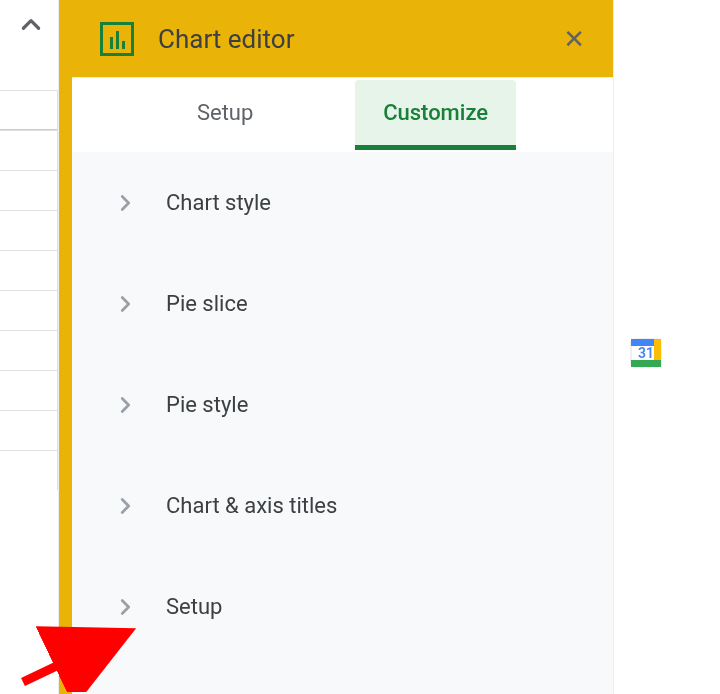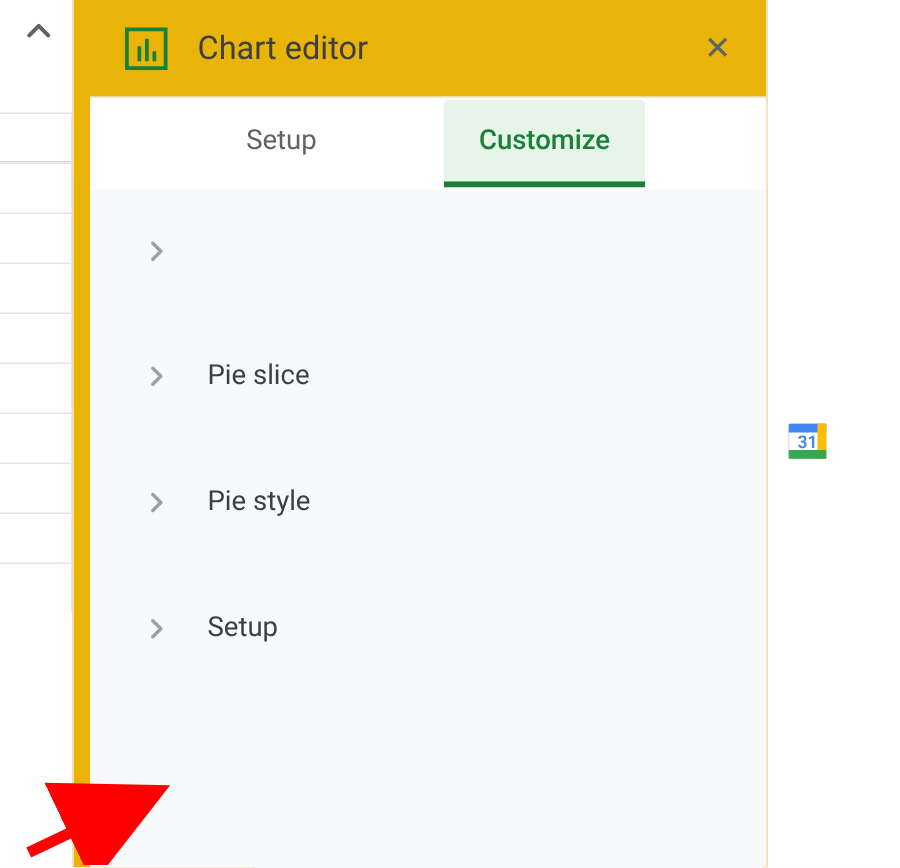--- a/index.html
+++ b/index.html
@@ -193,32 +193,39 @@
   <div class="tabs">
     <div class="tab">Setup</div>
     <div class="tab active">Customize</div>
   </div>
 
   <div class="sections">
     <div class="section">
       <svg class="chevron" width="22" height="22" viewBox="0 0 24 24">
           <path fill="none" stroke="#9aa0a6" stroke-width="3" stroke-linecap="round" stroke-linejoin="round" d="M9 5l7 7-7 7"></path>
         </svg>
+      <span class="section-label">Chart style</span>
     </div>
     <div class="section">
       <svg class="chevron" width="22" height="22" viewBox="0 0 24 24">
           <path fill="none" stroke="#9aa0a6" stroke-width="3" stroke-linecap="round" stroke-linejoin="round" d="M9 5l7 7-7 7"></path>
         </svg>
       <span class="section-label">Pie slice</span>
     </div>
     <div class="section">
       <svg class="chevron" width="22" height="22" viewBox="0 0 24 24">
           <path fill="none" stroke="#9aa0a6" stroke-width="3" stroke-linecap="round" stroke-linejoin="round" d="M9 5l7 7-7 7"></path>
         </svg>
       <span class="section-label">Pie style</span>
+    </div>
+    <div class="section">
+      <svg class="chevron" width="22" height="22" viewBox="0 0 24 24">
+          <path fill="none" stroke="#9aa0a6" stroke-width="3" stroke-linecap="round" stroke-linejoin="round" d="M9 5l7 7-7 7"></path>
+        </svg>
+      <span class="section-label">Chart &amp; axis titles</span>
     </div>
     <div class="section">
       <svg class="chevron" width="22" height="22" viewBox="0 0 24 24">
           <path fill="none" stroke="#9aa0a6" stroke-width="3" stroke-linecap="round" stroke-linejoin="round" d="M9 5l7 7-7 7"></path>
         </svg>
       <span class="section-label">Setup</span>
     </div>
   </div>
 </div>
 

